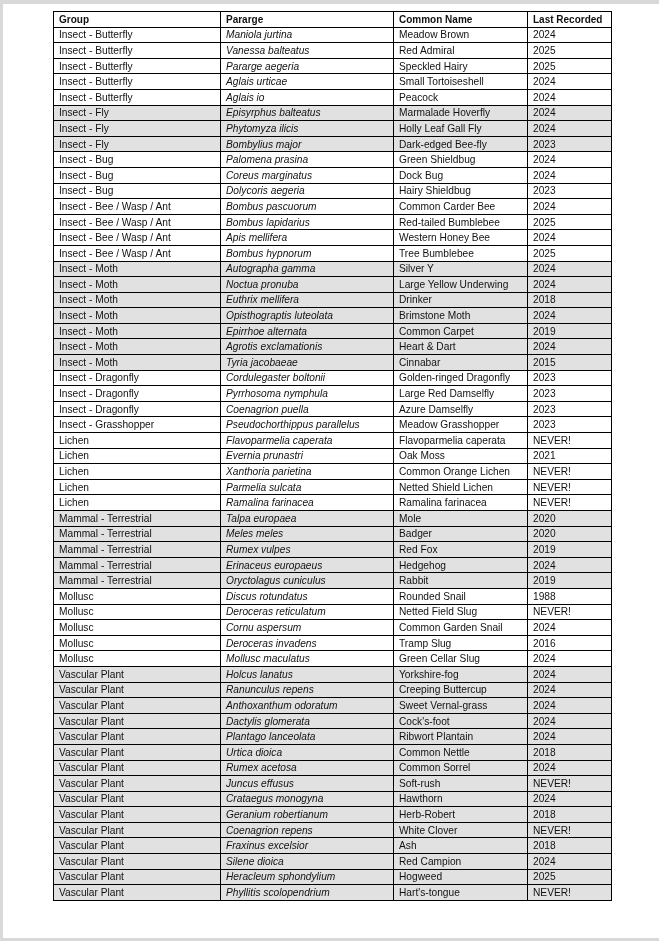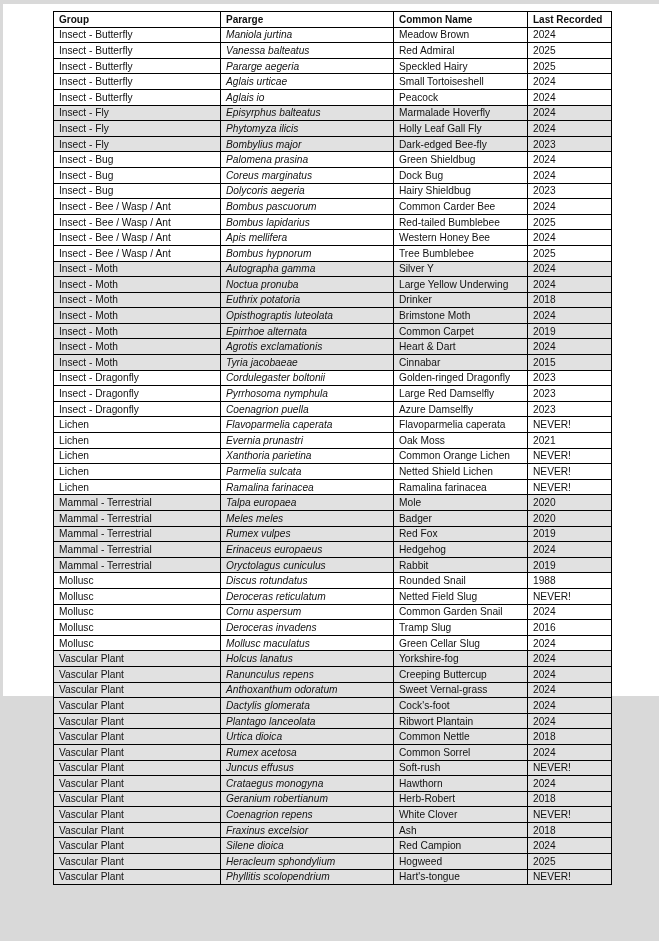--- a/index.html
+++ b/index.html
@@ -6,21 +6,21 @@
   body {
     width: 659px; height: 941px;
     background: #d9d9d9;
     font-family: "Liberation Sans", sans-serif;
     overflow: hidden;
     position: relative;
   }
   .page {
     position: absolute;
     left: 3px; top: 4px;
-    width: 656px; height: 692px;
+    width: 656px; height: 934px;
     background: #ffffff;
   }
   table {
     position: absolute;
     left: 50px; top: 7px;
     border-collapse: collapse;
     font-size: 10.2px;
     color: #111;
     table-layout: fixed;
   }
@@ -160,21 +160,21 @@
           <td>2024</td>
         </tr>
         <tr class="shaded">
           <td>Insect - Moth</td>
           <td class="sp">Noctua pronuba</td>
           <td>Large Yellow Underwing</td>
           <td>2024</td>
         </tr>
         <tr class="shaded">
           <td>Insect - Moth</td>
-          <td class="sp">Euthrix potatoria</td>
+          <td class="sp">Euthrix mellifera</td>
           <td>Drinker</td>
           <td>2018</td>
         </tr>
         <tr class="shaded">
           <td>Insect - Moth</td>
           <td class="sp">Opisthograptis luteolata</td>
           <td>Brimstone Moth</td>
           <td>2024</td>
         </tr>
         <tr class="shaded">
@@ -204,20 +204,26 @@
         <tr>
           <td>Insect - Dragonfly</td>
           <td class="sp">Pyrrhosoma nymphula</td>
           <td>Large Red Damselfly</td>
           <td>2023</td>
         </tr>
         <tr>
           <td>Insect - Dragonfly</td>
           <td class="sp">Coenagrion puella</td>
           <td>Azure Damselfly</td>
+          <td>2023</td>
+        </tr>
+        <tr>
+          <td>Insect - Grasshopper</td>
+          <td class="sp">Pseudochorthippus parallelus</td>
+          <td>Meadow Grasshopper</td>
           <td>2023</td>
         </tr>
         <tr>
           <td>Lichen</td>
           <td class="sp">Flavoparmelia caperata</td>
           <td>Flavoparmelia caperata</td>
           <td>NEVER!</td>
         </tr>
         <tr>
           <td>Lichen</td>

